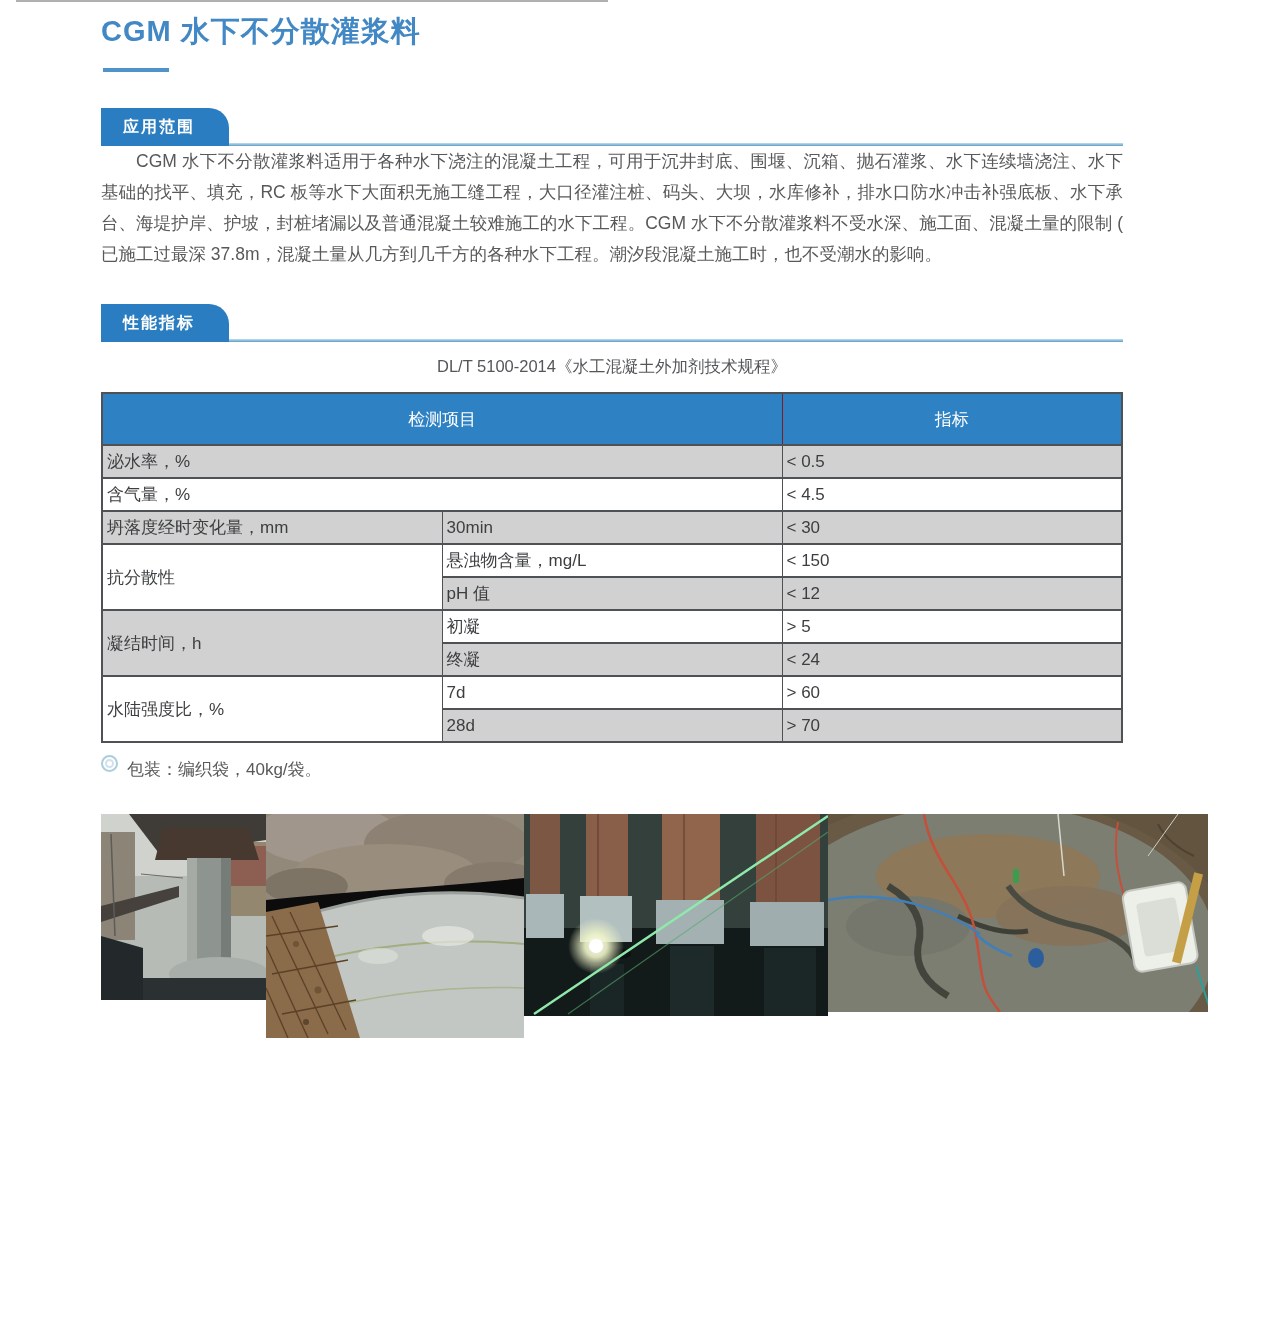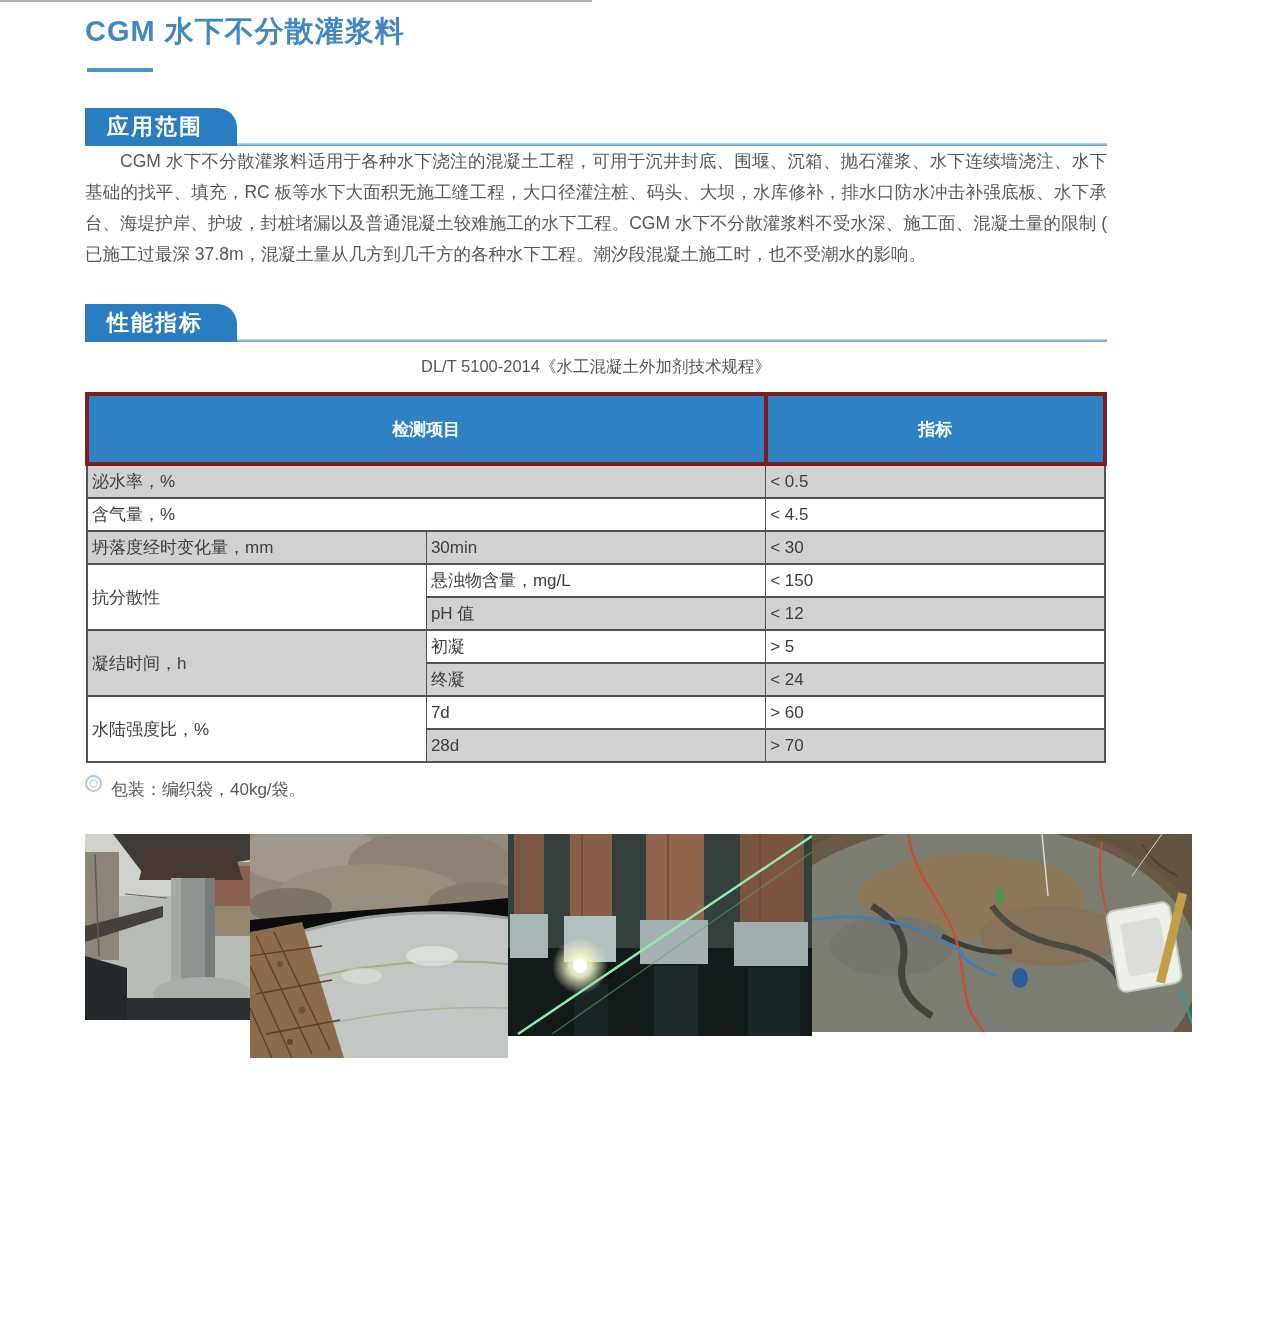--- a/index.html
+++ b/index.html
@@ -1,42 +1,42 @@
 <!DOCTYPE html>
 <html><head>
 <meta charset="utf-8">
 <style>
   html,body{margin:0;padding:0;background:#ffffff;}
   body{font-family:"Liberation Sans", sans-serif; -webkit-font-smoothing:antialiased;}
-  .page{position:relative;width:1192px;height:1344px;background:#fff;overflow:hidden;}
+  .page{position:relative;width:1192px;height:1344px;background:#fff;overflow:hidden;margin-left:16px;}
   .top-artifact{position:absolute;top:0;left:0;width:592px;height:2px;background:#6b6f72;opacity:.55;}
   .content{padding:8px 85px 0 85px;}
 
   h1.page-title{margin:0;padding-top:4px;font-size:29px;font-weight:700;color:#4288c5;letter-spacing:1px;}
   .title-rule{width:66px;height:4px;background:#4e94ca;margin:16px 0 0 2px;}
 
   p.para{margin:0;font-size:17.5px;line-height:31px;color:#58595b;text-indent:2em;text-align:justify;}
   .intro{margin-top:44px;}
   .app-body{margin-top:14px;}
 
   .section-head{position:relative;height:38px;}
   .sh-app{margin-top:36px;}
   .sh-perf{margin-top:34px;}
   .sh-pack{margin-top:22px;}
   .section-head .rule{position:absolute;left:0;right:0;bottom:0;height:3px;
       background:linear-gradient(to bottom,#c2e0ef,#5d9dc6);}
   .badge{position:absolute;left:0;bottom:0;height:38px;line-height:38px;z-index:2;
-      background:#2a7dc0;color:#fff;font-size:22px;font-weight:700;letter-spacing:2px;
+      background:#2a7dc0;color:#fff;font-size:16px;font-weight:700;letter-spacing:2px;
       padding:0 34px 0 22px;border-radius:0 20px 0 0;}
 
   .standard{margin-top:14px;text-align:center;font-size:16.5px;color:#54565a;}
 
   table.perf{border-collapse:collapse;width:100%;table-layout:fixed;margin-top:14px;border:2px solid #4e5254;}
-  table.perf th{background:#2e82c4;color:#fff;font-weight:700;font-size:17px;height:34px;
-      border:4px solid #7f1d1d;padding:16px;}
+  table.perf th{background:#2e82c4;color:#fff;font-weight:400;font-size:17px;height:34px;
+      border:1px solid #7f1d1d;padding:8px;}
   table.perf td{font-size:17px;color:#3c3e40;height:31px;padding:0 4px;
       border-left:1px solid #4e5254;border-right:1px solid #4e5254;
       border-top:2px solid #4e5254;border-bottom:2px solid #4e5254;}
   tr.rg td{background:#d1d1d1;}
   tr.rw td{background:#ffffff;}
   td.cw{background:#ffffff !important;}
   td.cg{background:#d1d1d1 !important;}
 
   .bullets{margin-top:12px;}
   .bullet-row{display:flex;margin-top:7px;font-size:17px;color:#58595b;line-height:29px;}

